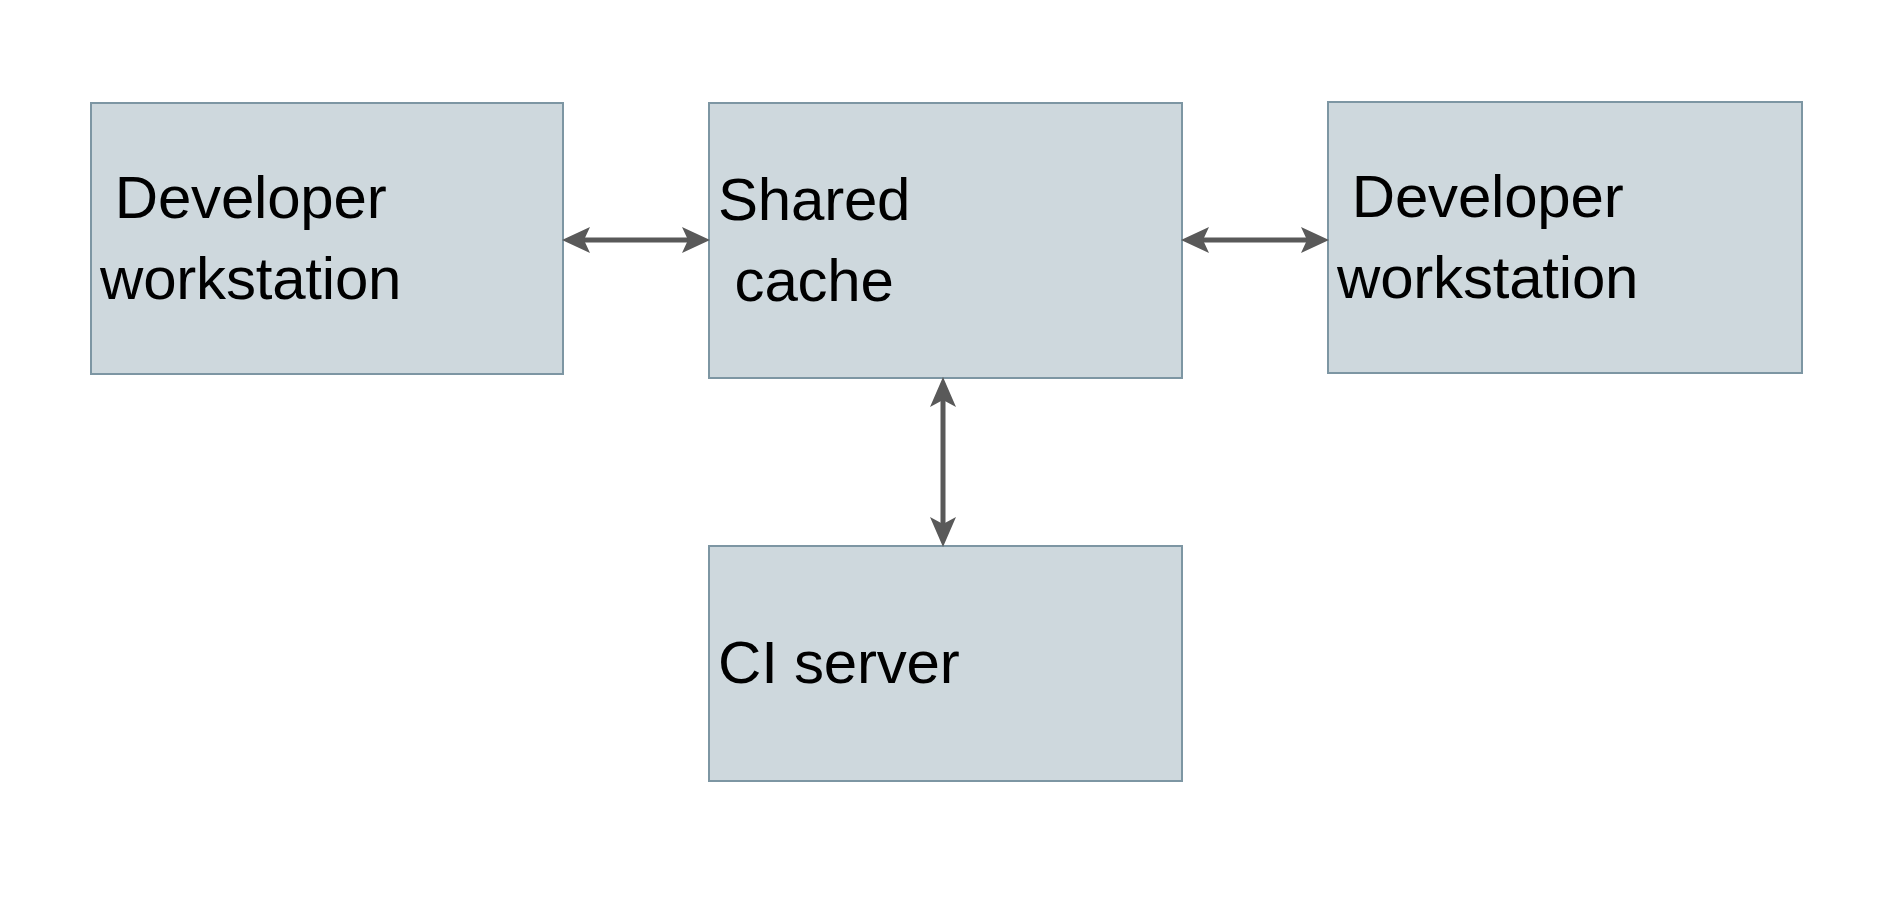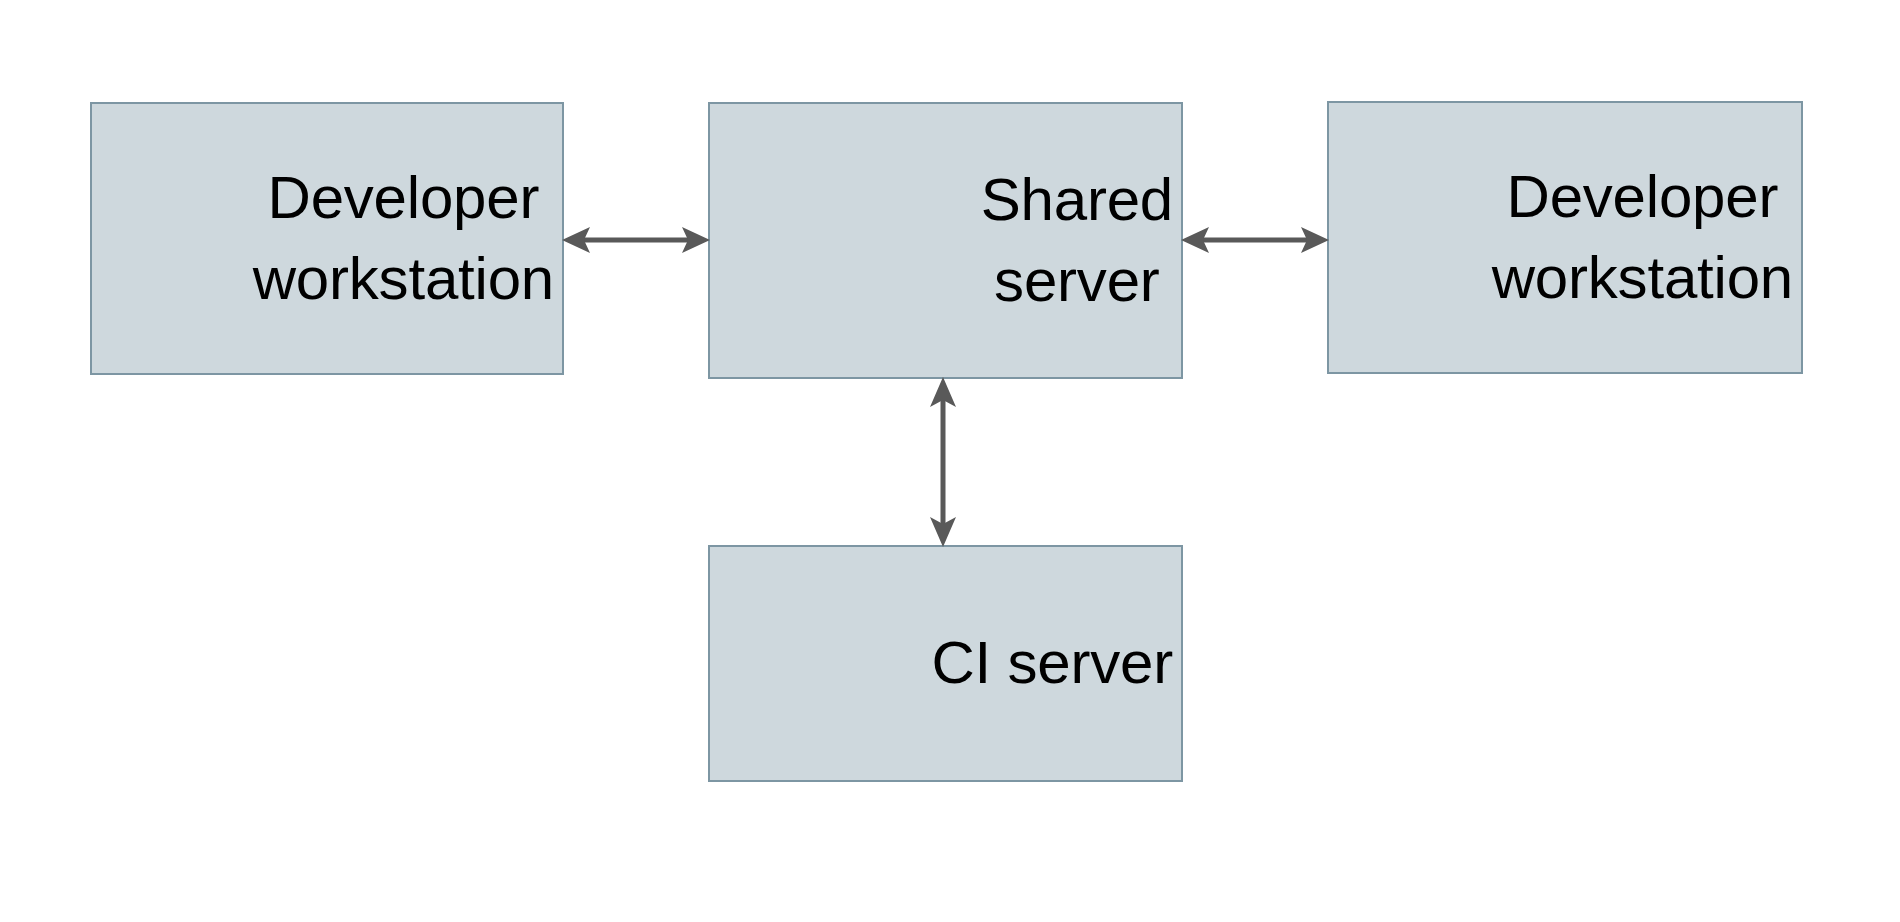--- a/index.html
+++ b/index.html
@@ -19,21 +19,21 @@
     height: 922px;
     background: #ffffff;
   }
   .node {
     position: absolute;
     box-sizing: border-box;
     background: #ced8dd;
     border: 2px solid #7d96a3;
     display: flex;
     align-items: center;
-    justify-content: flex-end;
+    justify-content: flex-start;
     text-align: center;
   }
   .node-label {
     font-family: "Liberation Sans", sans-serif;
     font-size: 60px;
     line-height: 1.34;
     color: #000000;
     font-weight: 400;
     letter-spacing: -0.2px;
     white-space: pre-line;
@@ -57,21 +57,21 @@
 
 <div id="canvas">
 
   <div class="node" id="node-dev-left">
     <span class="node-label">Developer
 workstation</span>
   </div>
 
   <div class="node" id="node-shared">
     <span class="node-label">Shared
-server</span>
+cache</span>
   </div>
 
   <div class="node" id="node-dev-right">
     <span class="node-label">Developer
 workstation</span>
   </div>
 
   <div class="node" id="node-ci">
     <span class="node-label">CI server</span>
   </div>

